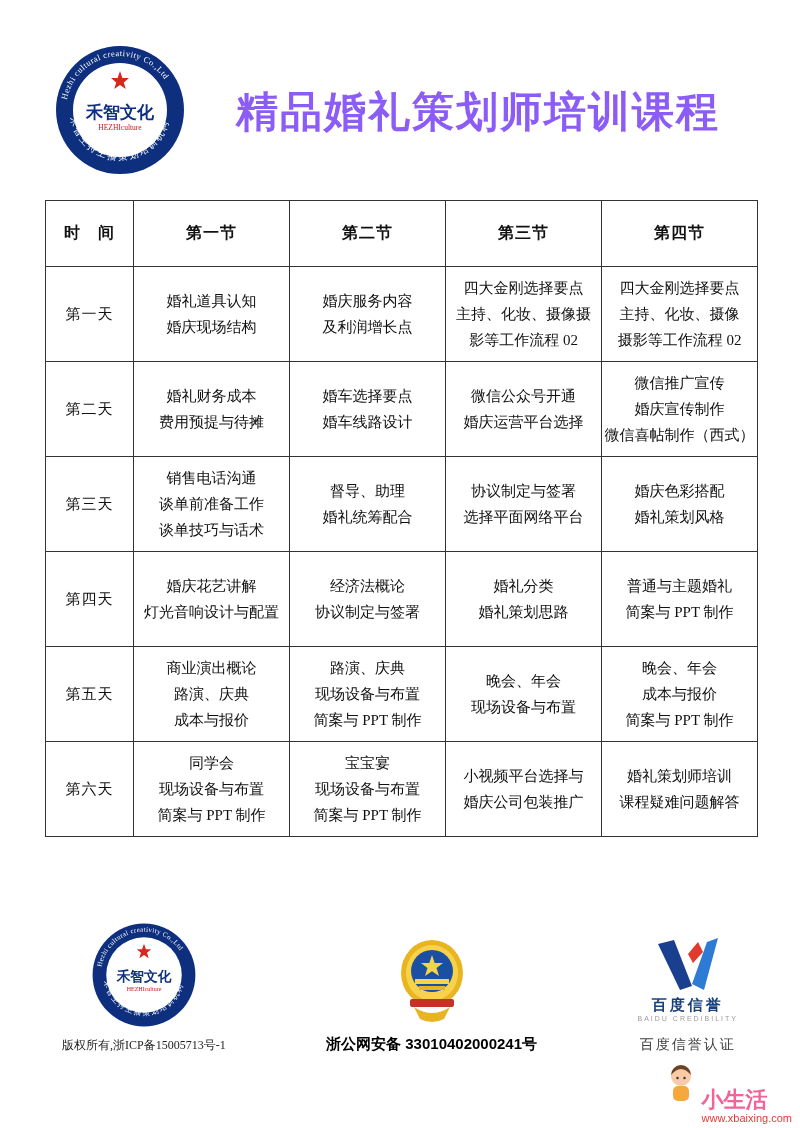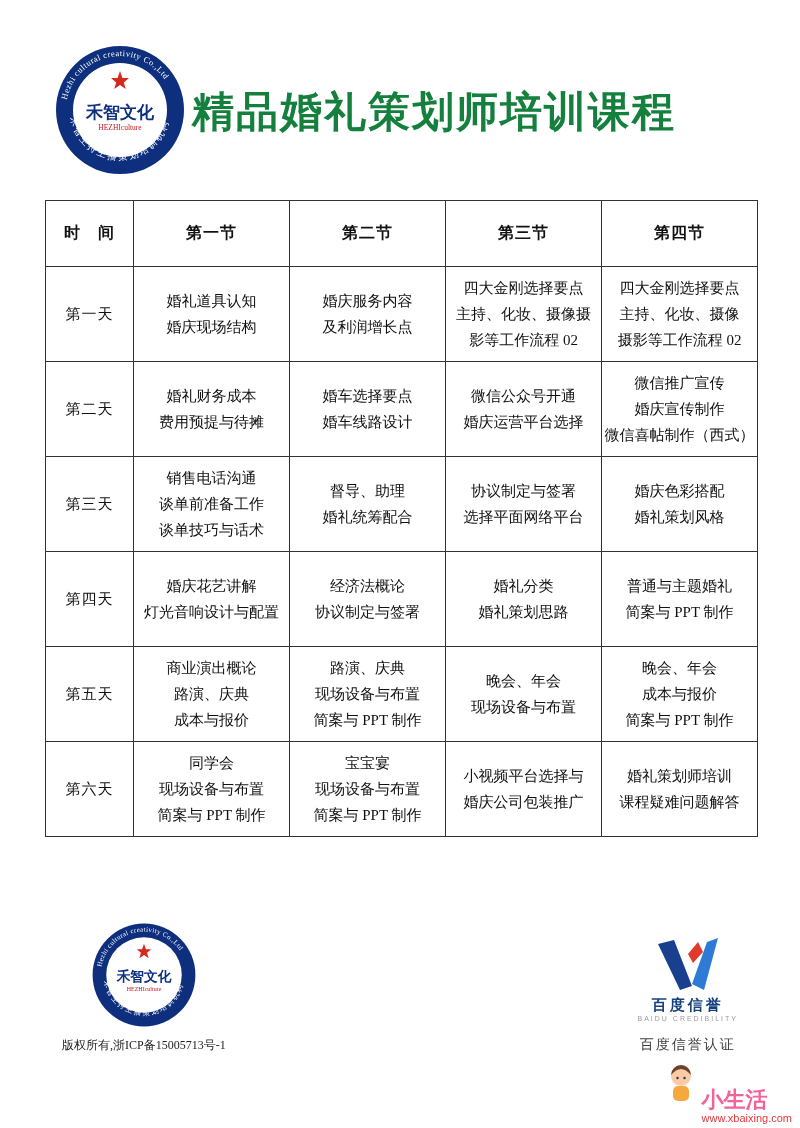--- a/index.html
+++ b/index.html
@@ -2,21 +2,21 @@
 <html><head>
 <meta charset="utf-8">
 <style>
   * { margin:0; padding:0; box-sizing:border-box; }
   html,body { background:#ffffff; }
   body { font-family:"Liberation Serif","DejaVu Serif",serif; }
   .page { position:relative; width:800px; height:1128px; margin:0 auto; background:#ffffff; overflow:hidden; }
 
   
   .header { display:flex; align-items:center; padding:34px 36px 0 54px; height:190px; }
-  .title { flex:1; font-size:42px; font-weight:bold; color:#15803d; letter-spacing:2px; margin-left:6px; }
+  .title { flex:1; text-align:center; font-size:42px; font-weight:bold; color:#8b5cf6; letter-spacing:2px; margin-left:6px; }
 
   
   .course-table { position:absolute; left:45px; top:200px; width:712px; border-collapse:collapse; table-layout:fixed; }
   .course-table th, .course-table td { border:1px solid #333; text-align:center; vertical-align:middle; color:#111; padding:4px 2px; }
   .course-table th { height:66px; font-size:16px; font-weight:bold; letter-spacing:1px;margin-top:14px; }
   .course-table td { height:95px; font-size:15px; line-height:1.75; }
   .day-cell { letter-spacing:1px; }
 
   
   .footer { position:absolute; left:0; top:922px; width:100%; display:flex; justify-content:space-between; align-items:flex-end; padding:0 62px; }
@@ -223,20 +223,33 @@
             <textPath href="#lg2bot" startOffset="5%">禾智主持主播策划培训机构</textPath>
           </text>
           <polygon points="66,27 68.4,34 75,34 69.8,38.4 71.8,45 66,41 60.2,45 62.2,38.4 57,34 63.6,34" fill="#d42a1e"></polygon>
           <text x="66" y="74" font-size="17" font-weight="bold" fill="#0d2f7e" text-anchor="middle">禾智文化</text>
           <text x="66" y="86" font-size="7.5" fill="#c01920" text-anchor="middle">HEZHIculture</text>
         </svg>
       </div>
       <div class="copyright">版权所有,浙ICP备15005713号-1</div>
     </div>
 
+    <div class="footer-col">
+      <svg width="68" height="84" viewBox="0 0 68 84">
+        <ellipse cx="34" cy="34" rx="31" ry="33" fill="#e9b422"></ellipse>
+        <ellipse cx="34" cy="34" rx="26" ry="28" fill="#f7d34c"></ellipse>
+        <circle cx="34" cy="32" r="21" fill="#1c4fa1"></circle>
+        <polygon points="34,16 36.7,24 45,24 38.5,29 41,37 34,32.2 27,37 29.5,29 23,24 31.3,24" fill="#f7d34c"></polygon>
+        <rect x="17" y="40" width="34" height="5" fill="#f7d34c"></rect>
+        <rect x="21" y="47" width="26" height="4" fill="#e9b422"></rect>
+        <rect x="12" y="60" width="44" height="8" rx="2" fill="#c43227"></rect>
+        <path d="M 16,68 q 18,12 36,0 l -6,12 q -12,6 -24,0 z" fill="#e9b422"></path>
+      </svg>
+      <div class="police-text">浙公网安备 33010402000241号</div>
+    </div>
 
     <div class="footer-col">
       <svg width="72" height="56" viewBox="0 0 72 56">
         <polygon points="6,8 22,4 40,50 28,54" fill="#1b3f8f"></polygon>
         <polygon points="66,2 52,54 40,48 55,6" fill="#2e7bd6"></polygon>
         <polygon points="36,18 46,6 51,16 41,27" fill="#e0392e"></polygon>
       </svg>
       <div class="baidu-name">百度信誉</div>
       <div class="baidu-en">BAIDU CREDIBILITY</div>
       <div class="baidu-cert">百度信誉认证</div>

